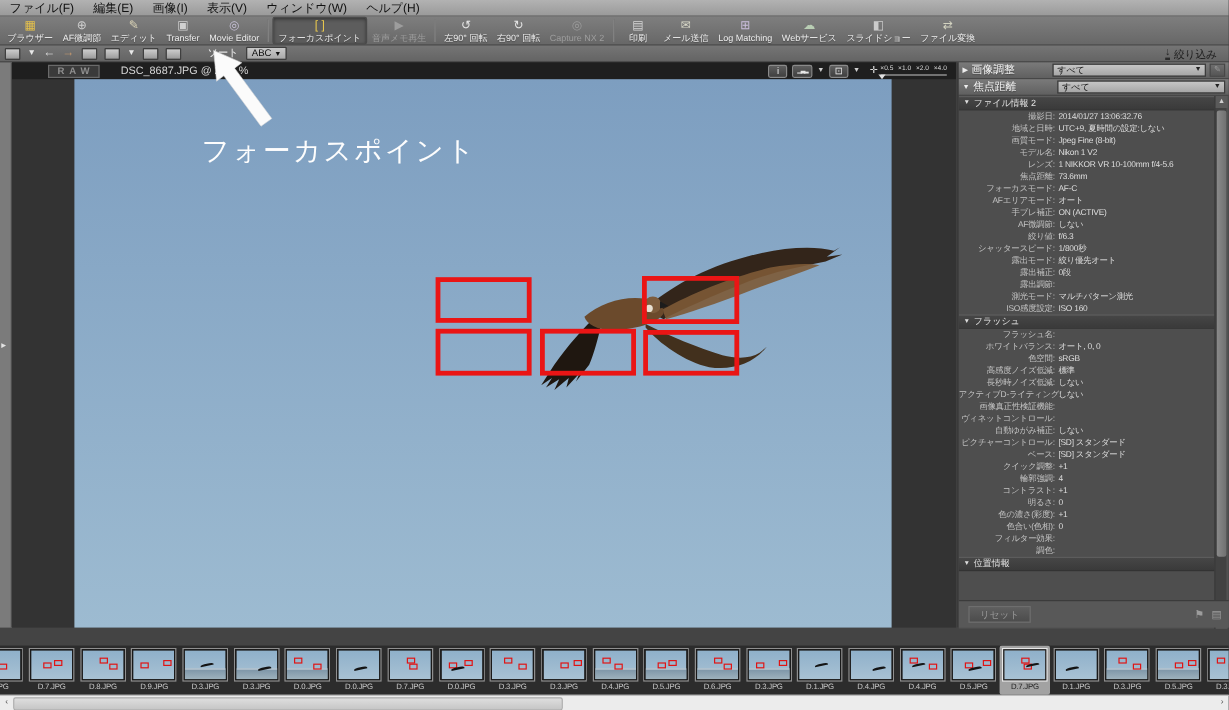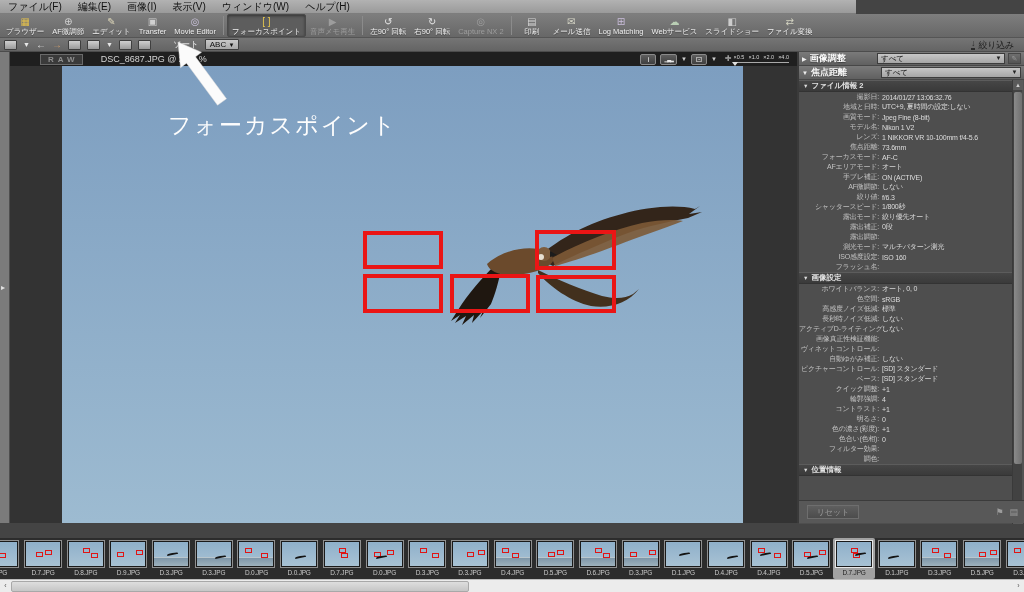--- a/index.html
+++ b/index.html
@@ -1,21 +1,21 @@
 <!DOCTYPE html>
 <html><head>
 <meta charset="utf-8">
 <style>
   * { margin:0; padding:0; box-sizing:border-box; }
   html,body { width:1024px; height:592px; overflow:hidden; background:#444;
     font-family:"Liberation Sans","DejaVu Sans",sans-serif; }
   #app { position:relative; width:1024px; height:592px; }
 
   
-  #menubar { position:absolute; left:0; top:0; width:856px; height:14px;
+  #menubar { position:absolute; left:0; top:0; width:1024px; height:14px;
     background:linear-gradient(#b2b2b2,#9a9a9a); display:flex; align-items:center;
     padding-left:8px; gap:16px; border-bottom:1px solid #7d7d7d; }
   .menu-item { font-size:10px; color:#111; white-space:nowrap; }
 
   
   #toolbar { position:absolute; left:0; top:14px; width:1024px; height:24px;
     background:linear-gradient(#7e7e7e,#676767); display:flex; align-items:stretch;
     padding-left:2px; border-bottom:1px solid #555; }
   .tbtn { display:flex; flex-direction:column; align-items:center; justify-content:center;
     padding:1px 4px 0 4px; min-width:34px; }
@@ -78,37 +78,37 @@
   #birdsvg { position:absolute; left:0; top:0; }
 
   #arrow-overlay { position:absolute; left:160px; top:38px; z-index:60; pointer-events:none; }
 
   
   #rightpanel { position:absolute; left:797px; top:52px; width:227px; height:471px;
     background:#525252; border-left:2px solid #3a3a3a; }
   .prow { height:14px; background:linear-gradient(#7a7a7a,#606060); border-bottom:1px solid #474747;
     display:flex; align-items:center; padding:0 3px; gap:3px; }
   .prow .tri { font-size:6px; color:#ededed; }
-  .prow .ptitle { font-size:9px; font-weight:bold; color:#fafafa; flex:0 0 auto;
+  .prow .ptitle { font-size:9px; font-weight:normal; color:#fafafa; flex:0 0 auto;
     text-shadow:0 1px 1px rgba(0,0,0,.4); }
   .pdrop { margin-left:auto; width:128px; height:11px; background:linear-gradient(#c6c6c6,#a6a6a6);
     border:1px solid #3c3c3c; font-size:7.5px; color:#111; display:flex; align-items:center;
     padding-left:3px; position:relative; }
   .pdrop .da { position:absolute; right:1px; top:0; width:9px; height:9px; font-size:6px;
     color:#222; text-align:center; line-height:9px; }
   .pbtn-mini { width:13px; height:11px; background:linear-gradient(#6e6e6e,#555);
     border:1px solid #474747; color:#9a9a9a; font-size:7px; text-align:center; line-height:10px; }
 
   #meta-scroll { position:absolute; left:0; top:28px; width:215px; height:444px;
     background:#4e4e4e; overflow:hidden; }
   .msec-head { height:12px; background:linear-gradient(#464646,#3a3a3a);
     border-top:1px solid #5c5c5c; border-bottom:1px solid #333; display:flex;
     align-items:center; gap:3px; padding:0 4px; }
   .msec-head .tri { font-size:5.5px; color:#dedede; }
-  .msec-head .mtitle { font-size:7.5px; font-weight:bold; color:#e4e4e4; white-space:nowrap; }
+  .msec-head .mtitle { font-size:7.5px; font-weight:normal; color:#e4e4e4; white-space:nowrap; }
   .mrow { display:flex; height:10px; align-items:center; }
   .mlabel { width:80px; text-align:right; font-size:7px; color:#c3c3c3; white-space:nowrap;
     letter-spacing:-0.2px; }
   .mvalue { margin-left:3px; font-size:7px; color:#dedede; white-space:nowrap;
     letter-spacing:-0.2px; }
 
   #vscroll { position:absolute; right:2px; top:28px; width:10px; height:444px; background:#424242;
     border-left:1px solid #3a3a3a; }
   #vscroll .sarrow { position:absolute; left:0; width:10px; height:10px; font-size:6px;
     color:#cfcfcf; text-align:center; line-height:10px; background:#5a5a5a; }
@@ -399,27 +399,27 @@
           <span class="mvalue"></span>
         </div>
         <div class="mrow">
           <span class="mlabel">測光モード:</span>
           <span class="mvalue">マルチパターン測光</span>
         </div>
         <div class="mrow">
           <span class="mlabel">ISO感度設定:</span>
           <span class="mvalue">ISO 160</span>
         </div>
+        <div class="msec-head">
+          <span class="tri">▼</span>
+          <span class="mtitle">フラッシュ</span>
+        </div>
         <div class="mrow">
           <span class="mlabel">フラッシュ名:</span>
           <span class="mvalue"></span>
-        </div>
-        <div class="msec-head">
-          <span class="tri">▼</span>
-          <span class="mtitle">画像設定</span>
         </div>
         <div class="mrow">
           <span class="mlabel">ホワイトバランス:</span>
           <span class="mvalue">オート, 0, 0</span>
         </div>
         <div class="mrow">
           <span class="mlabel">色空間:</span>
           <span class="mvalue">sRGB</span>
         </div>
         <div class="mrow">

